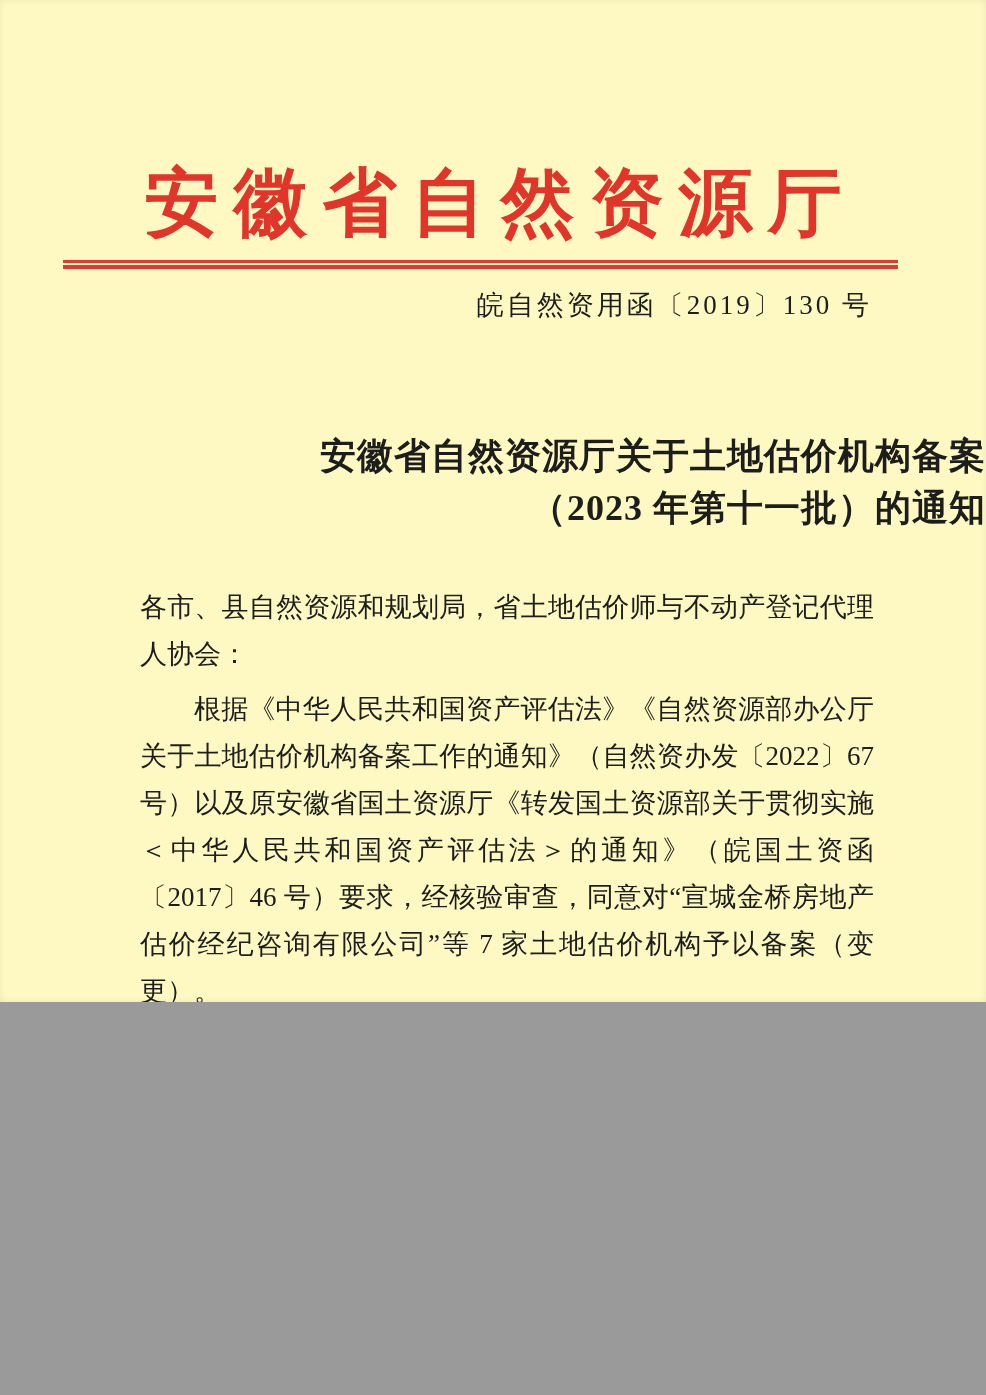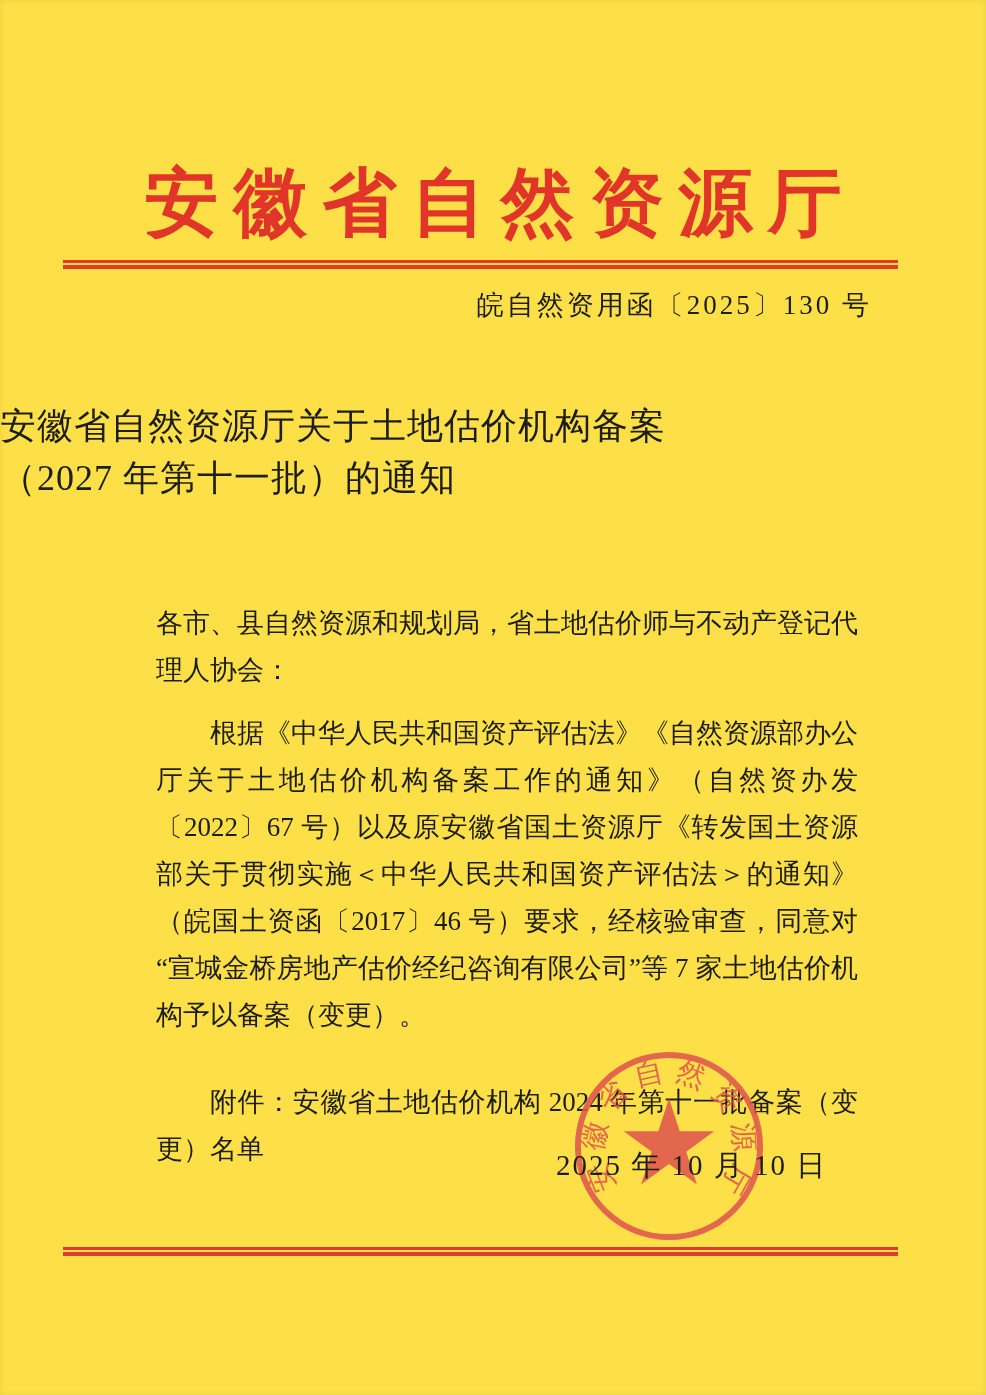--- a/index.html
+++ b/index.html
@@ -1,20 +1,20 @@
 <!DOCTYPE html>
 <html lang="zh"><head>
 <meta charset="utf-8">
 <style>
   html,body { margin:0; padding:0; background:#9a9a9a; }
   .page {
     position:relative;
-    width:986px; height:1395px;
+    width:986px; height:1002px;
     margin:0 auto;
-    background:#fde047;
+    background:#fef9c3;
     font-family:"Liberation Serif","DejaVu Serif",serif;
     color:#1d1d1b;
     overflow:hidden;
     box-shadow:inset 0 0 6px rgba(0,0,0,.08);
   }
   .letterhead {
     position:absolute; top:163px; left:0; right:0;
     text-align:center;
     font-size:74px; line-height:1.1; font-weight:bold;
     color:#e1352a;
@@ -25,31 +25,31 @@
   .rule .bar-thin  { height:3px; background:#e23a2e; margin-bottom:2px; }
   .rule .bar-thick { height:4px; background:#e23a2e; }
   .rule-top    { top:260px; }
   .rule-bottom { top:1247px; }
   .doc-number {
     position:absolute; top:287px; right:114px;
     font-size:27px; letter-spacing:3px;
     white-space:nowrap;
   }
   .notice-title {
-    position:absolute; top:400px; left:0; right:0;
-    text-align:left;
-    font-size:36px; font-weight:normal; line-height:52px;
+    position:absolute; top:430px; left:0; right:0;
+    text-align:right;
+    font-size:36px; font-weight:bold; line-height:52px;
     letter-spacing:1px;
   }
   .body-block {
     position:absolute; top:584px; left:140px; width:734px;
     font-size:27px; line-height:47px;
     text-align:justify; text-justify:inter-ideograph;
   }
-  .body-block p { margin:16px; }
+  .body-block p { margin:0; }
   .p-indent { text-indent:2em; }
   .para-main { margin-top:8px !important; }
   .attachment { margin-top:40px !important; }
   .seal {
     position:absolute; left:564px; top:1047px;
     width:210px; height:198px;
     z-index:3;
     opacity:.88;
   }
   .seal svg { width:100%; height:100%; }
@@ -65,25 +65,25 @@
 
 <div class="page">
 
   <div class="letterhead">安徽省自然资源厅</div>
 
   <div class="rule rule-top">
     <div class="bar-thin"></div>
     <div class="bar-thick"></div>
   </div>
 
-  <div class="doc-number">皖自然资用函〔2025〕130 号</div>
+  <div class="doc-number">皖自然资用函〔2019〕130 号</div>
 
   <div class="notice-title">
     <div>安徽省自然资源厅关于土地估价机构备案</div>
-    <div>（2027 年第十一批）的通知</div>
+    <div>（2023 年第十一批）的通知</div>
   </div>
 
   <div class="body-block">
     <p class="salutation">各市、县自然资源和规划局，省土地估价师与不动产登记代理人协会：</p>
     <p class="p-indent para-main">根据《中华人民共和国资产评估法》《自然资源部办公厅关于土地估价机构备案工作的通知》（自然资办发〔2022〕67 号）以及原安徽省国土资源厅《转发国土资源部关于贯彻实施＜中华人民共和国资产评估法＞的通知》（皖国土资函〔2017〕46 号）要求，经核验审查，同意对“宣城金桥房地产估价经纪咨询有限公司”等 7 家土地估价机构予以备案（变更）。</p>
     <p class="p-indent attachment">附件：安徽省土地估价机构 2024 年第十一批备案（变更）名单</p>
   </div>
 
   <div class="seal">
     <svg viewBox="0 0 200 200" xmlns="http://www.w3.org/2000/svg">

